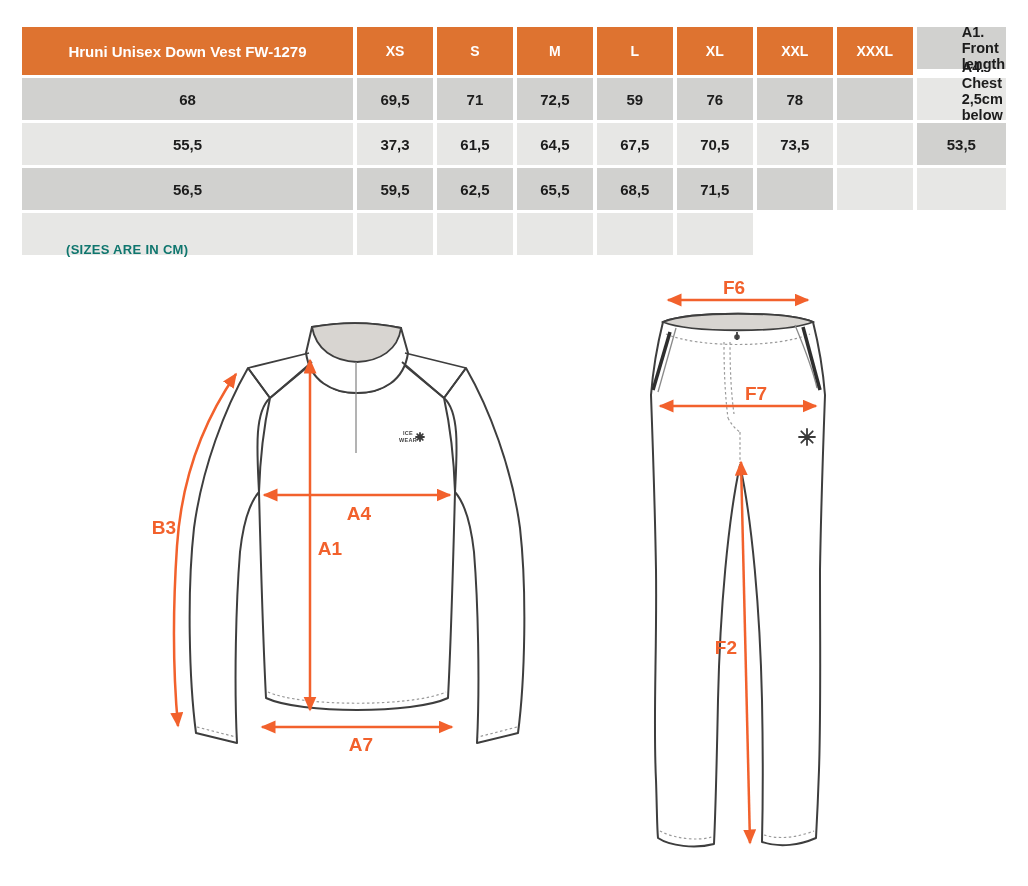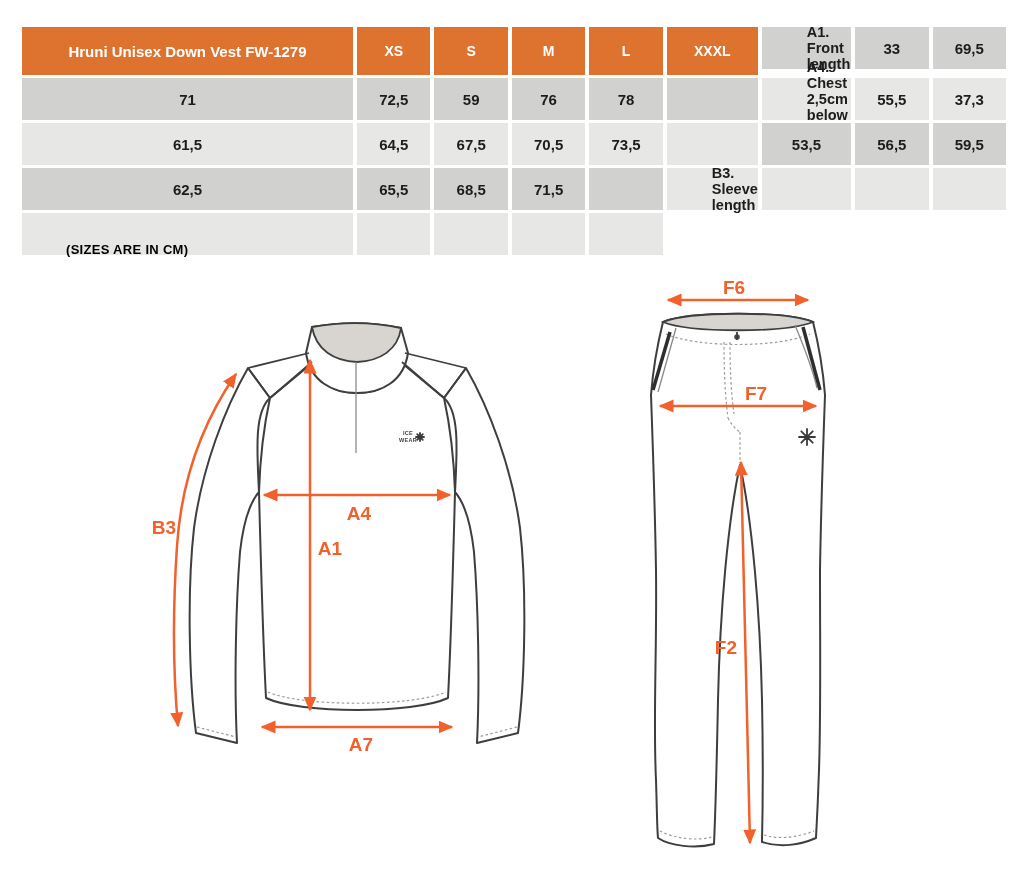--- a/index.html
+++ b/index.html
@@ -8,21 +8,21 @@
   .size-table{position:absolute;left:22px;top:27px;width:984px;
         display:grid;grid-template-columns:331px repeat(8,1fr);gap:3px 4px;}
   .cell{display:flex;align-items:center;justify-content:center;
         color:#1c1c1c;font-size:15px;}
   .hcell{height:48px;background:#DE7330;color:#ffffff;font-weight:bold;font-size:14px;}
   .hcell.title{font-size:15px;}
   .dcell{height:42px;font-weight:bold;}
   .r-dark{background:#D1D1CF;}
   .r-light{background:#E7E7E5;}
   .label-cell{justify-content:flex-start;padding-left:45px;font-size:14.5px;}
-  .note{position:absolute;left:66px;top:242px;color:#000000;
+  .note{position:absolute;left:66px;top:242px;color:#0f766e;
         font-size:13px;font-weight:bold;letter-spacing:.3px;text-align:center;}
   .diagram{position:absolute;}
   #jacket-svg{left:140px;top:300px;}
   #pants-svg{left:640px;top:280px;}
   .garment{fill:#ffffff;stroke:#3E3E3E;stroke-width:2;stroke-linejoin:round;}
   .seam{fill:none;stroke:#3E3E3E;stroke-width:1.8;stroke-linejoin:round;}
   .thin{fill:none;stroke:#8a8a8a;stroke-width:1.3;}
   .stitch{fill:none;stroke:#9a9a9a;stroke-width:1.2;stroke-dasharray:2.5 2.5;}
   .pocket-thick{fill:none;stroke:#2e2e2e;stroke-width:3.5;}
   .arrow{fill:none;stroke:#F2612C;stroke-width:2.5;}
@@ -36,24 +36,26 @@
 <body>
 
 <div class="page">
 
   <div class="size-table">
     <div class="cell hcell title">Hruni Unisex Down Vest FW-1279</div>
     <div class="cell hcell">XS</div>
     <div class="cell hcell">S</div>
     <div class="cell hcell">M</div>
     <div class="cell hcell">L</div>
+    <div class="cell hcell">XL</div>
+    <div class="cell hcell">XXL</div>
     <div class="cell hcell">XXXL</div>
 
     <div class="cell dcell r-dark label-cell">A1. Front length</div>
-    <div class="cell dcell r-dark">33</div>
+    <div class="cell dcell r-dark">68</div>
     <div class="cell dcell r-dark">69,5</div>
     <div class="cell dcell r-dark">71</div>
     <div class="cell dcell r-dark">72,5</div>
     <div class="cell dcell r-dark">59</div>
     <div class="cell dcell r-dark">76</div>
     <div class="cell dcell r-dark">78</div>
     <div class="cell dcell r-dark"></div>
 
     <div class="cell dcell r-light label-cell">A4. Chest 2,5cm below armpit</div>
     <div class="cell dcell r-light">55,5</div>
@@ -67,21 +69,20 @@
 
     <div class="cell dcell r-dark">53,5</div>
     <div class="cell dcell r-dark">56,5</div>
     <div class="cell dcell r-dark">59,5</div>
     <div class="cell dcell r-dark">62,5</div>
     <div class="cell dcell r-dark">65,5</div>
     <div class="cell dcell r-dark">68,5</div>
     <div class="cell dcell r-dark">71,5</div>
     <div class="cell dcell r-dark"></div>
 
-    <div class="cell dcell r-light label-cell">B3. Sleeve length</div>
     <div class="cell dcell r-light"></div>
     <div class="cell dcell r-light"></div>
     <div class="cell dcell r-light"></div>
     <div class="cell dcell r-light"></div>
     <div class="cell dcell r-light"></div>
     <div class="cell dcell r-light"></div>
     <div class="cell dcell r-light"></div>
     <div class="cell dcell r-light"></div>
   </div>
 

